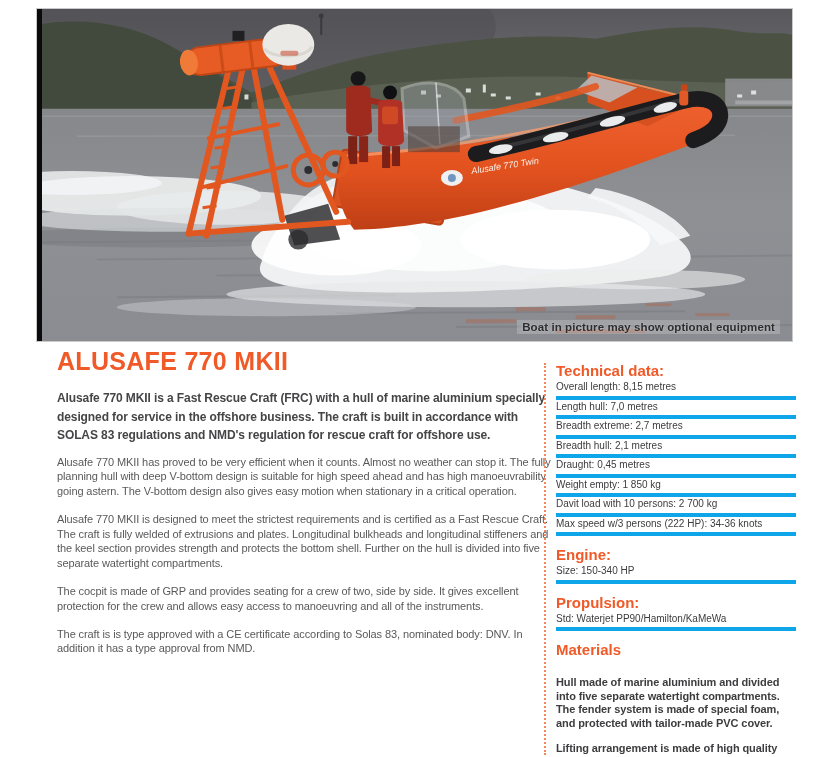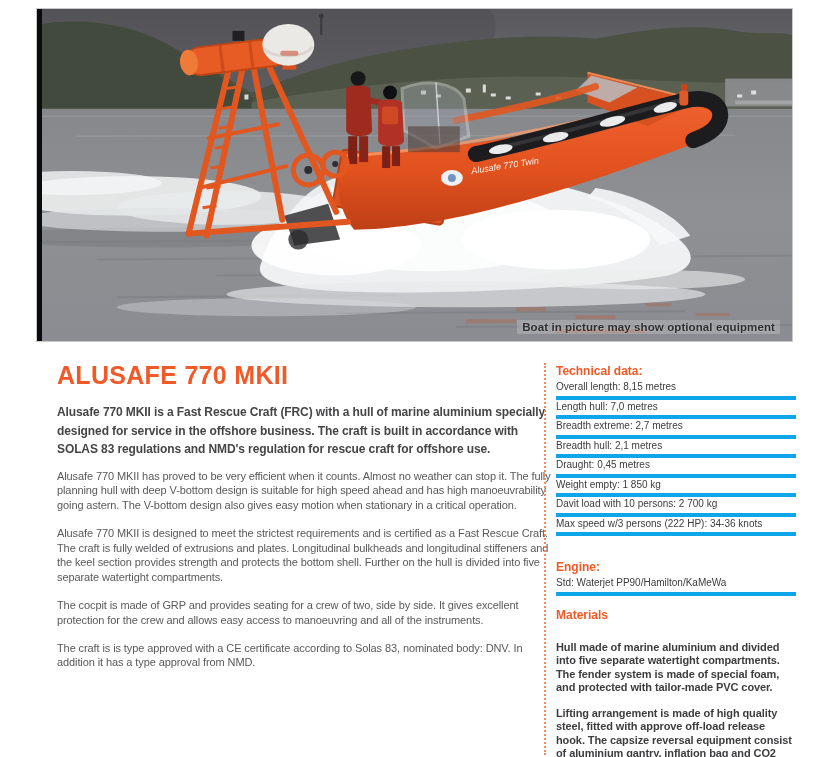--- a/index.html
+++ b/index.html
@@ -24,21 +24,21 @@
   .photo-caption {
     position: absolute; right: 12px; bottom: 7px;
     font-size: 11.5px; font-weight: bold; color: #2d2d2f;
     letter-spacing: 0.1px; white-space: nowrap;
     padding: 1px 5px;
     background: rgba(255,255,255,0.20);
     text-shadow: 0 0 2px rgba(255,255,255,0.45);
   }
 
   
-  .main { position: absolute; left: 57px; top: 362px; width: 500px; }
+  .main { position: absolute; left: 57px; top: 348px; width: 500px; }
   .title {
     margin: 0 0 15px 0;
     font-size: 25px; line-height: 26px; font-weight: bold;
     color: #F05A28; letter-spacing: 0.3px;
   }
   .intro {
     margin: 0 0 10px 0; width: 492px;
     font-size: 12px; font-weight: bold; line-height: 18.5px;
     color: #454547; letter-spacing: -0.1px;
   }
@@ -51,24 +51,24 @@
   
   .divider {
     position: absolute; left: 544px; top: 363px;
     height: 392px; width: 0;
     border-left: 2px dotted #F2875D;
   }
 
   
   .sidebar { position: absolute; left: 556px; top: 364px; width: 240px; }
   .side-head {
-    font-size: 12px; font-weight: bold; color: #F05A28;
+    font-size: 15px; font-weight: bold; color: #F05A28;
     line-height: 14px; margin: 0 0 2px 0;
   }
-  .side-head.mt { margin-top: 24px; }
+  .side-head.mt { margin-top: 12px; }
   .side-head.materials { margin-top: 12px; margin-bottom: 19px; }
   .trow {
     font-size: 10px; font-weight: normal; color: #3c3c3e;
     line-height: 12.5px; padding: 1px 0 2px 0;
     border-bottom: 4px solid #0ea5e9;
     white-space: nowrap;
   }
   .mat-para {
     font-size: 11px; font-weight: bold; color: #3d3d3f;
     line-height: 13.5px; letter-spacing: -0.1px;
@@ -291,19 +291,21 @@
   <div class="trow">Overall length: 8,15 metres</div>
   <div class="trow">Length hull: 7,0 metres</div>
   <div class="trow">Breadth extreme: 2,7 metres</div>
   <div class="trow">Breadth hull: 2,1 metres</div>
   <div class="trow">Draught: 0,45 metres</div>
   <div class="trow">Weight empty: 1 850 kg</div>
   <div class="trow">Davit load with 10 persons: 2 700 kg</div>
   <div class="trow">Max speed w/3 persons (222 HP): 34-36 knots</div>
 
   <div class="side-head mt">Engine:</div>
-
+  <div class="trow">Size: 150-340 HP</div>
+
+  <div class="side-head mt">Propulsion:</div>
   <div class="trow">Std: Waterjet PP90/Hamilton/KaMeWa</div>
 
   <div class="side-head materials">Materials</div>
   <div class="mat-para">Hull made of marine aluminium and divided into five separate watertight compartments. The fender system is made of special foam, and protected with tailor-made PVC cover.</div>
   <div class="mat-para">Lifting arrangement is made of high quality steel, fitted with approve off-load release hook. The capsize reversal equipment consist of aluminium gantry, inflation bag and CO2 bottle.</div>
 </div>
 
 </body></html>

